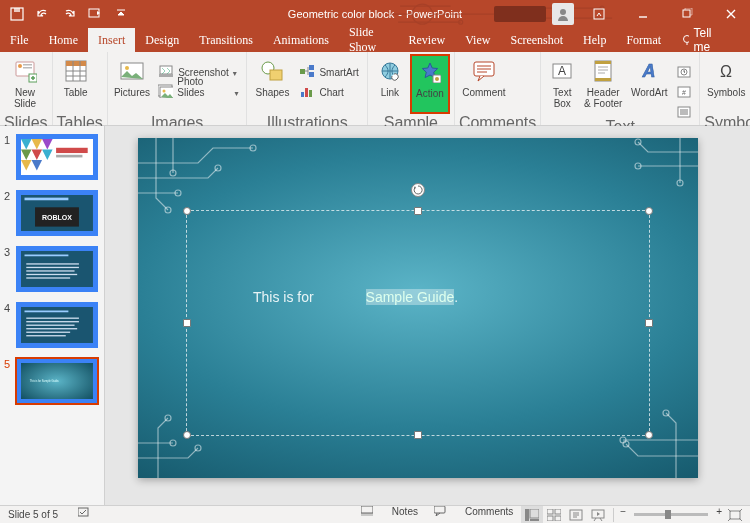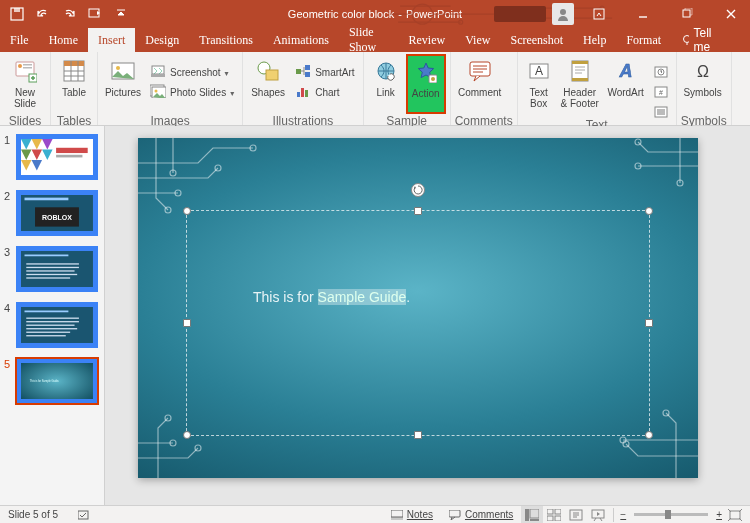--- a/index.html
+++ b/index.html
@@ -29,21 +29,21 @@
 .tabs { height: 24px; background: #b7472a; display: flex; align-items: stretch; color: #fff; font-size: 12px; }
 .tab { padding: 0 10px; display: flex; align-items: center; cursor: pointer; font-family: Liberation Serif, serif; }
 .tab.active { background: #f3f2f1; color: #b7472a; }
 .tabs-spacer { flex: 1; }
 .tab-right { padding: 0 10px; display: flex; align-items: center; gap: 4px; cursor: pointer; }
 
 
 .ribbon { height: 74px; background: #f3f2f1; border-bottom: 1px solid #d0d0d0; display: flex; }
 .group { display: flex; flex-direction: column; border-right: 1px solid #e1e1e1; padding: 2px 4px 0; }
 .group-body { flex: 1; display: flex; align-items: flex-start; gap: 2px; }
-.group-label { font-size: 12px; color: #666; text-align: center; padding-bottom: 2px; }
+.group-label { font-size: 16px; color: #666; text-align: center; padding-bottom: 2px; }
 .big-btn { width: 42px; height: 60px; display: flex; flex-direction: column; align-items: center; justify-content: flex-start; cursor: pointer; padding-top: 2px; gap: 2px; border: 1px solid transparent; }
 .big-btn.highlight { border: 2px solid #d83b01; background: #22c55e; }
 .big-icon { width: 28px; height: 28px; display: flex; align-items: center; justify-content: center; }
 .big-cap { font-size: 10px; color: #444; text-align: center; line-height: 1.1; }
 .small-btn { height: 20px; display: flex; align-items: flex-end; gap: 4px; cursor: pointer; padding: 0 4px; font-size: 10px; color: #444; }
 .stack { display: flex; flex-direction: column; gap: 0; }
 
 
 .editpane { position: absolute; top: 126px; left: 0; right: 0; bottom: 18px; display: flex; background: #e6e6e6; }
 .thumbs { width: 105px; background: #f4f4f4; border-right: 1px solid #d0d0d0; overflow-y: auto; padding: 8px 4px; }
@@ -55,27 +55,27 @@
 .thumb-bg { position: absolute; inset: 0; }
 
 .canvas-wrap { flex: 1; position: relative; overflow: auto; }
 .slide { position: absolute; left: 33px; top: 12px; width: 560px; height: 340px; background: radial-gradient(ellipse 100% 80% at 50% 45%, #5bb4c7 0%, #2a7f95 50%, #0e4a5c 100%); box-shadow: 0 2px 8px rgba(0,0,0,.3); }
 .circuit { position: absolute; stroke: rgba(255,255,255,.5); stroke-width: 1.2; fill: none; }
 .selbox { position: absolute; left: 48px; top: 72px; width: 464px; height: 226px; border: 1px dashed rgba(255,255,255,.7); }
 .handle { position: absolute; width: 8px; height: 8px; background: #fff; border: 1px solid #777; border-radius: 50%; }
 .handle.sq { border-radius: 1px; }
 .rot-handle { position: absolute; left: 50%; top: -28px; transform: translateX(-50%); width: 14px; height: 14px; border: 1px solid #888; border-radius: 50%; background: #fff; display:flex; align-items:center; justify-content:center; }
 .textline { position: absolute; left: 66px; top: 78px; font-size: 14px; color: #e8f4f6; }
-.textline .sel { background: rgba(255,255,255,.35); color: #dfe; }
+.textline .sel { background: rgba(255,255,255,.35); color: #dfe; margin-left: 48px; }
 
 
 .status { position: absolute; left: 0; right: 0; bottom: 0; height: 18px; background: #f3f2f1; border-top: 1px solid #d0d0d0; display: flex; align-items: center; font-size: 10px; color: #444; }
 .status-left { padding-left: 8px; }
 .status-spacer { flex: 1; }
-.status-btn { padding: 0 8px; display: flex; align-items: center; gap: 4px; cursor: pointer; height: 100%; text-decoration: underline; }
+.status-btn { padding: 0 8px; display: flex; gap: 19px; cursor: pointer; height: 100%; }
 .viewbtn { width: 22px; height: 18px; display: flex; align-items: center; justify-content: center; cursor: pointer; }
 .viewbtn.active { background: #ddd; }
 .zoom-slider { width: 74px; height: 3px; background: #bbb; position: relative; margin: 0 6px; }
 .zoom-thumb { position: absolute; left: 42%; top: -3px; width: 6px; height: 9px; background: #888; }
 svg { display: block; }
 </style>
 </head>
 <body>
 
 <div class="titlebar">

